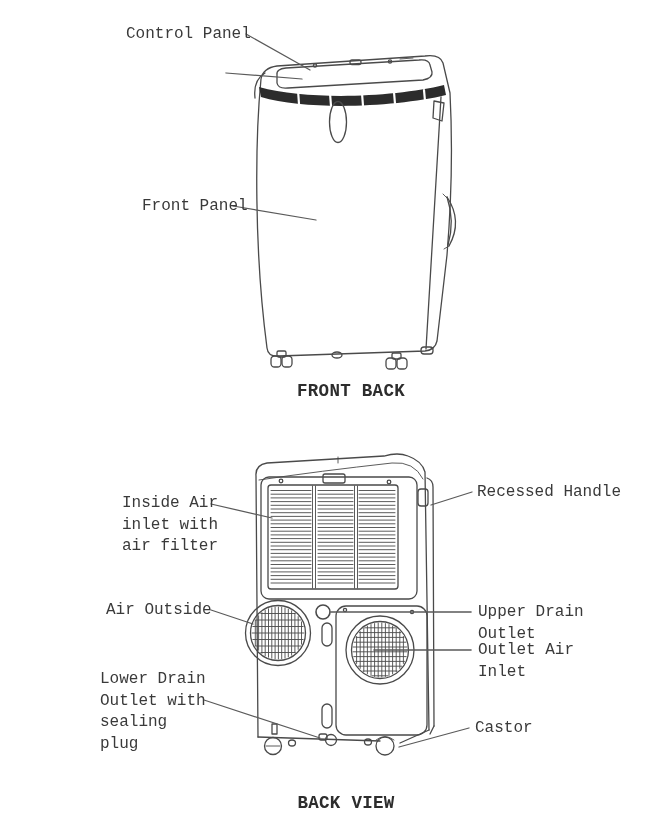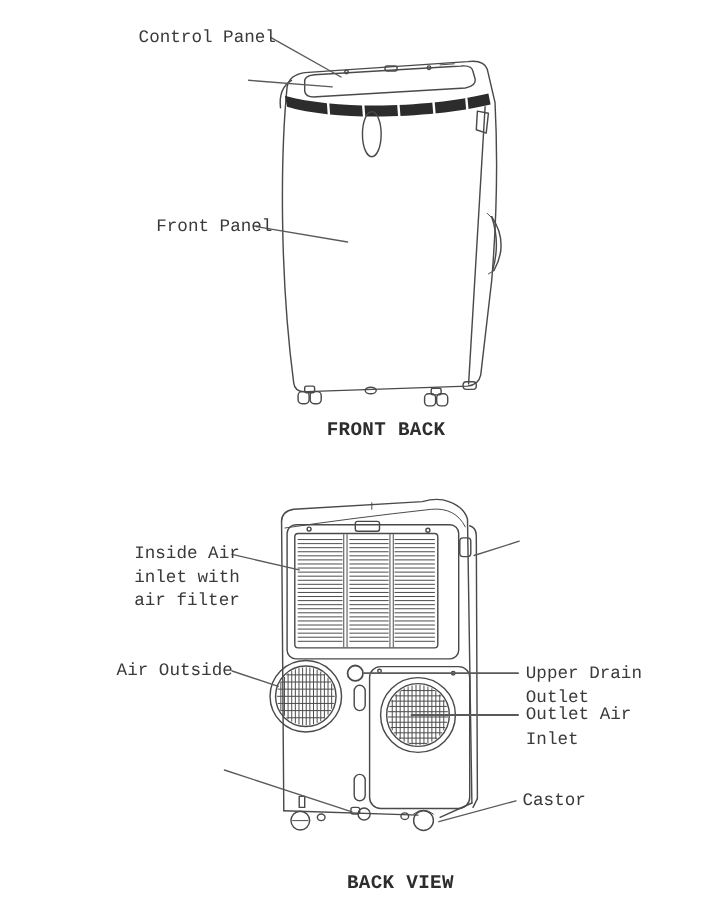--- a/index.html
+++ b/index.html
@@ -279,18 +279,20 @@
       <path class="leader" d="M 204,700 L 320,738"></path>
       <path class="leader" d="M 469,728 L 399,747"></path>
     </g>
   </svg>
 
   <div class="lbl" style="left:126px;top:24px;">Control Panel</div>
   <div class="lbl" style="left:142px;top:196px;text-align:center;">Front Panel</div>
   <div class="caption" style="left:251px;top:381px;width:200px;">FRONT BACK</div>
 
   <div class="lbl" style="left:86px;top:493px;width:132px;text-align:right;">Inside Air inlet with air filter</div>
+  <div class="lbl" style="left:477px;top:482px;">Recessed Handle</div>
   <div class="lbl" style="left:106px;top:600px;">Air Outside</div>
   <div class="lbl" style="left:478px;top:602px;">Upper Drain Outlet</div>
   <div class="lbl" style="left:478px;top:640px;">Outlet Air Inlet</div>
+  <div class="lbl" style="left:100px;top:669px;width:108px;">Lower Drain Outlet with sealing plug</div>
   <div class="lbl" style="left:475px;top:718px;">Castor</div>
-  <div class="caption" style="left:264px;top:793px;width:200px;">BACK VIEW</div>
+  <div class="caption" style="left:246px;top:793px;width:200px;">BACK VIEW</div>
 </div>
 
 </body></html>

